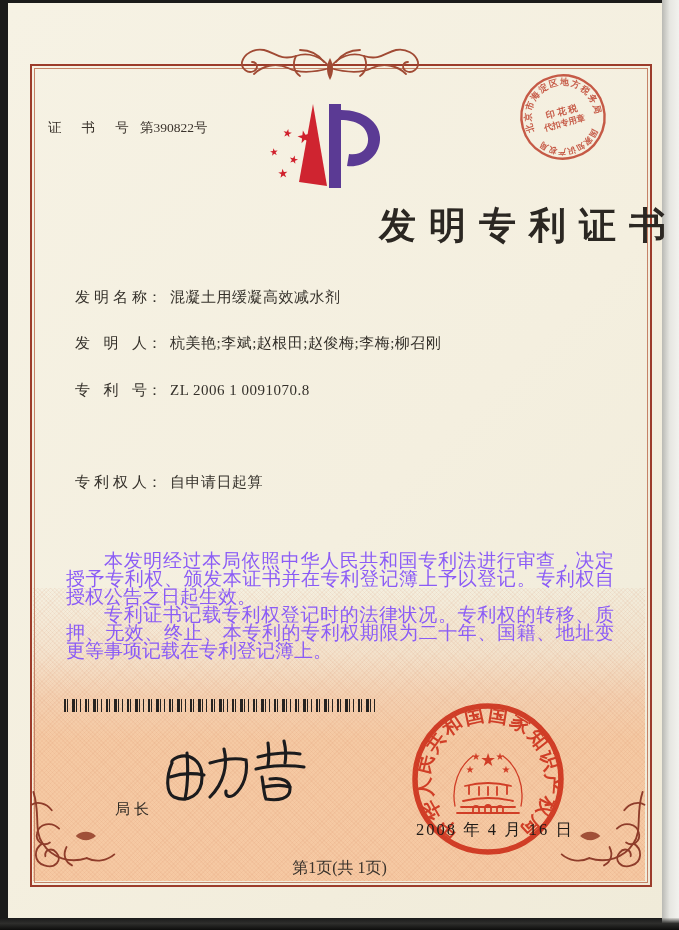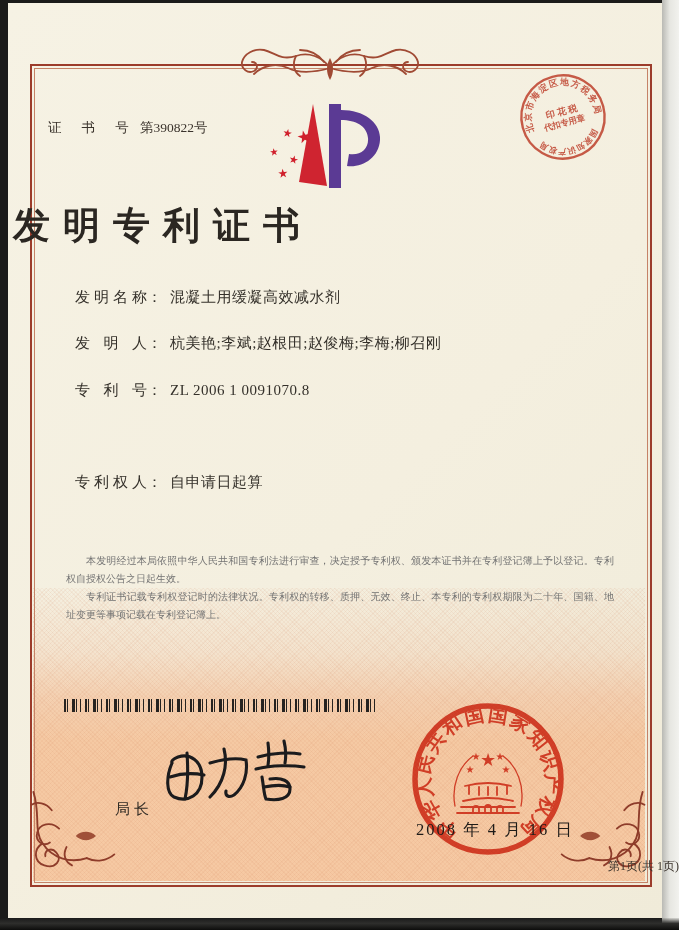--- a/index.html
+++ b/index.html
@@ -18,42 +18,42 @@
 
   .tint{position:absolute;left:33px;top:588px;width:612px;height:293px;
         background:linear-gradient(180deg,rgba(243,199,165,0) 0%,rgba(243,199,165,0.30) 22%,
                    rgba(244,197,160,0.72) 37%,rgba(245,198,158,0.92) 52%,rgba(246,199,160,0.95) 100%);}
   .tint::after{content:"";position:absolute;inset:0;
         background-image:repeating-linear-gradient(45deg,rgba(200,110,70,0.07) 0 1px,transparent 1px 3px),
                          repeating-linear-gradient(-45deg,rgba(200,110,70,0.07) 0 1px,transparent 1px 3px);}
 
   .certno{position:absolute;left:48px;top:119px;font-size:13.5px;color:#3a332c;}
   .certno .lbl{letter-spacing:6px;margin-right:2px;font-family:Liberation Mono, monospace;}
-  .title{position:absolute;left:0;top:201px;width:679px;text-align:left;
+  .title{position:absolute;left:0;top:201px;width:679px;text-align:right;
          font-size:37px;font-weight:bold;color:#2b2722;letter-spacing:13px;text-indent:13px;font-family:Liberation Mono, monospace;}
 
   .row{position:absolute;left:75px;font-size:15px;color:#34302a;white-space:nowrap;}
   .row .lbl{display:inline-block;width:72px;text-align:justify;text-align-last:justify;}
   .row .val{margin-left:8px;letter-spacing:0.5px;}
   .r1{top:288px}.r2{top:334px}.r3{top:381px}.r4{top:427px}.r5{top:473px}.r6{top:519px}
 
-  .body-text{position:absolute;left:66px;top:552px;width:548px;font-size:10px;
-             line-height:18px;color:#737373;text-align:justify;}
+  .body-text{position:absolute;left:66px;top:552px;width:548px;font-size:19px;
+             line-height:18px;color:#8b5cf6;text-align:justify;}
   .body-text p{margin:0;text-indent:2em;}
 
   .barcode{position:absolute;left:64px;top:699px;width:312px;height:13px;opacity:.92;
      background:repeating-linear-gradient(90deg,#141414 0 2px,transparent 2px 3px,#141414 3px 4px,
                 transparent 4px 8px,#141414 8px 11px,transparent 11px 12px,#141414 12px 13px,
                 transparent 13px 16px,#141414 16px 17px,transparent 17px 21px);}
 
   .director{position:absolute;left:115px;top:800px;font-size:15px;letter-spacing:4px;color:#2f2a24;}
   .signature{position:absolute;left:158px;top:733px;}
   .issue-date{position:absolute;left:416px;top:819px;font-size:16.5px;letter-spacing:2px;
               color:#1e1b18;z-index:7;}
-  .footer{position:absolute;left:0;top:858px;width:679px;text-align:right;font-size:12px;color:#3a332c;}
+  .footer{position:absolute;left:0;top:858px;width:679px;text-align:center;font-size:16px;color:#3a332c;}
 
   .seal{position:absolute;mix-blend-mode:multiply;}
   .seal-tax{left:515px;top:69px;transform:rotate(-15deg);opacity:.88;}
   .seal-authority{left:403px;top:694px;opacity:.92;z-index:6;}
   .ornament{position:absolute;}
   .orn-top{left:215px;top:40px;}
   .orn-bl{left:26px;top:790px;}
   .orn-br{left:558px;top:790px;transform:scaleX(-1);}
   .logo{position:absolute;left:268px;top:100px;}
   svg text{font-family:"Liberation Serif",serif;}

